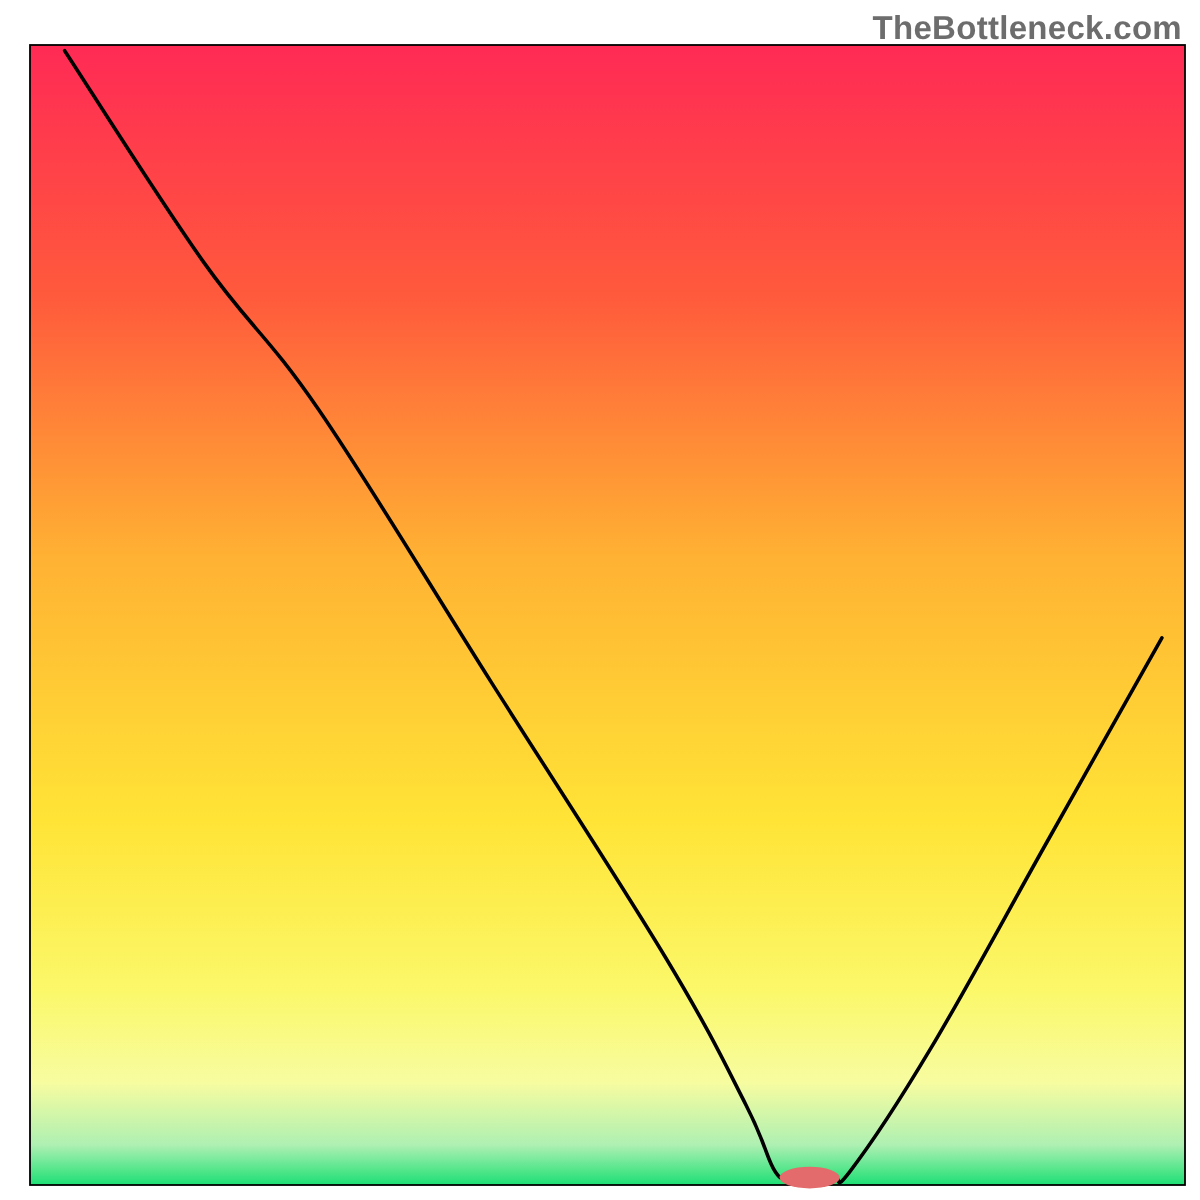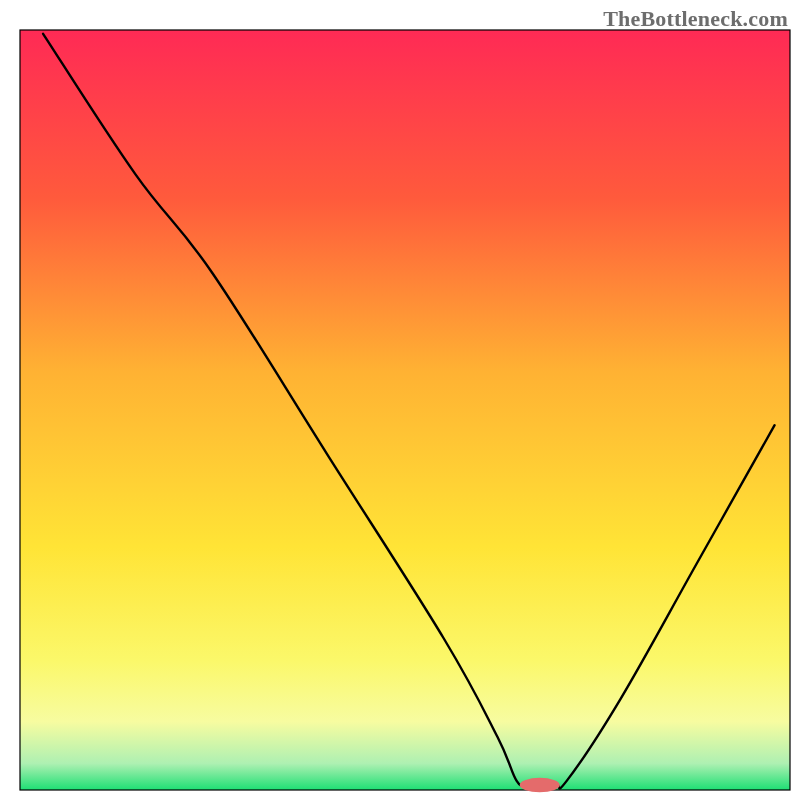--- a/index.html
+++ b/index.html
@@ -17,21 +17,21 @@
   }
   svg.chart {
     display: block;
     width: 800px;
     height: 800px;
   }
   .watermark {
     position: absolute;
     top: 6px;
     right: 12px;
-    font-family: Liberation Serif, serif;
+    font-family: Liberation Sans, sans-serif;
     font-size: 22px;
     font-weight: 600;
     color: #6d6d6d;
     letter-spacing: 0.2px;
     user-select: none;
   }
 </style>
 </head>
 <body>
 

